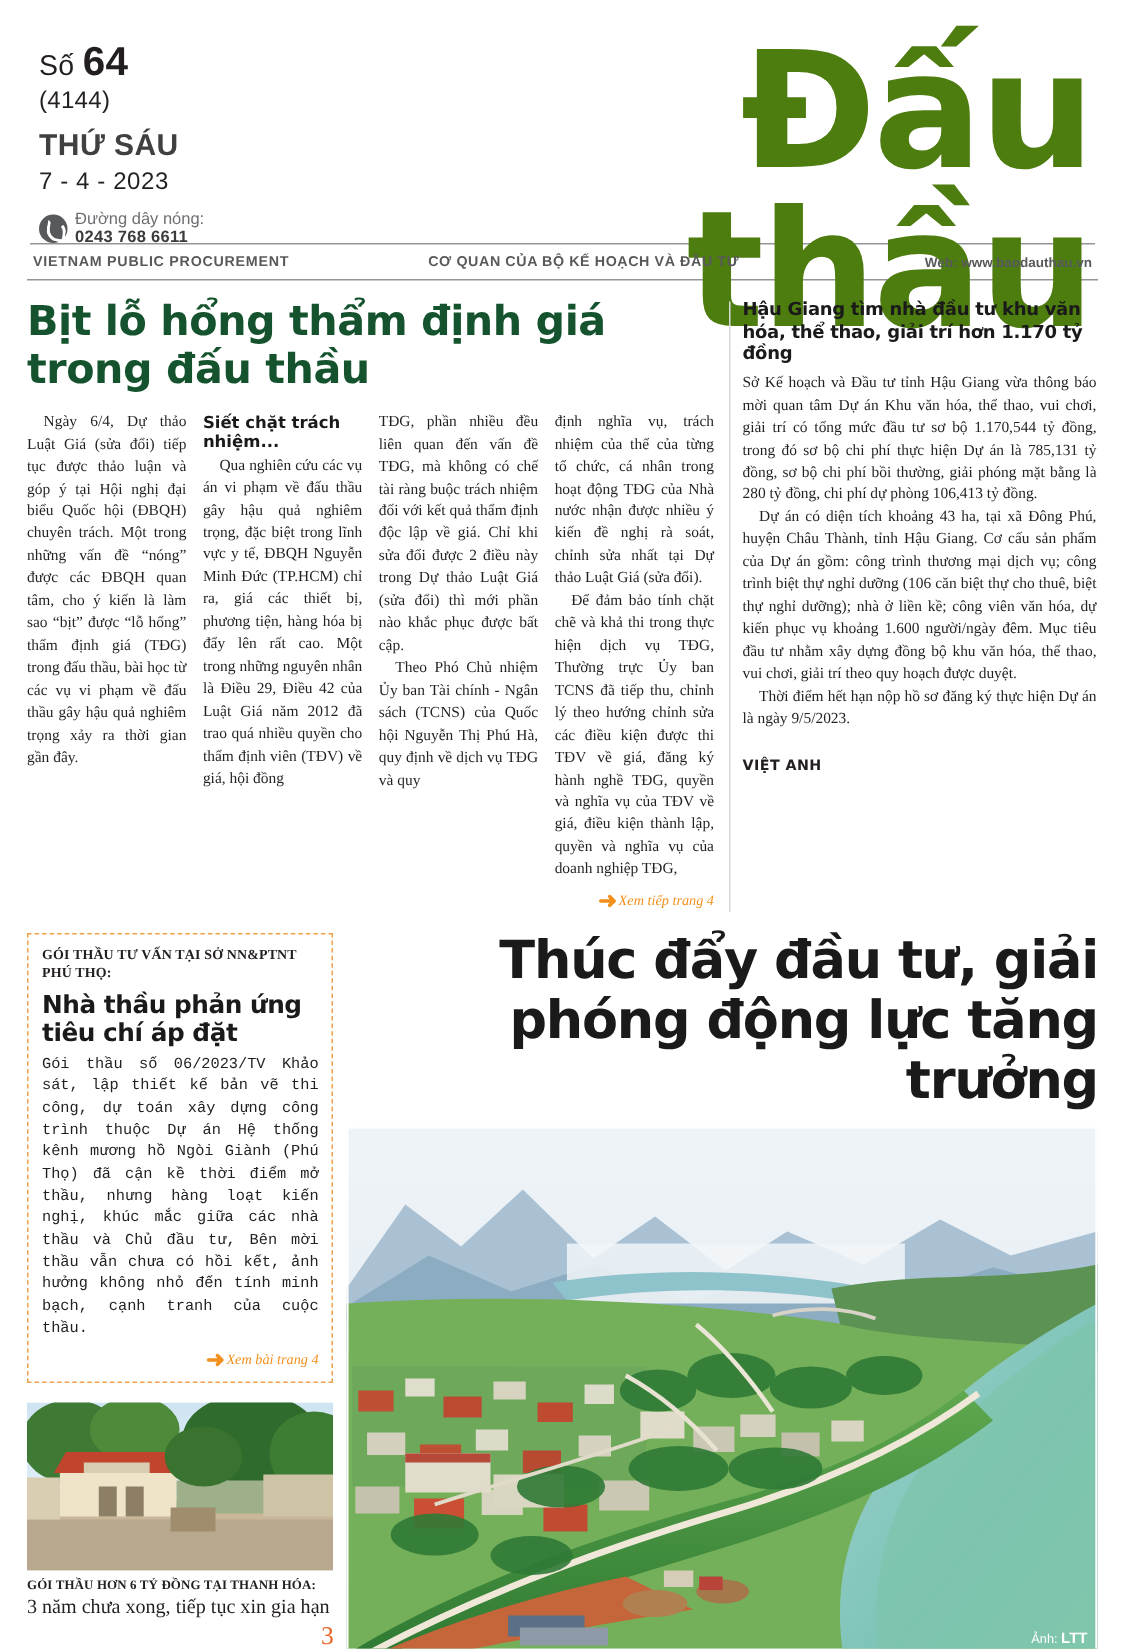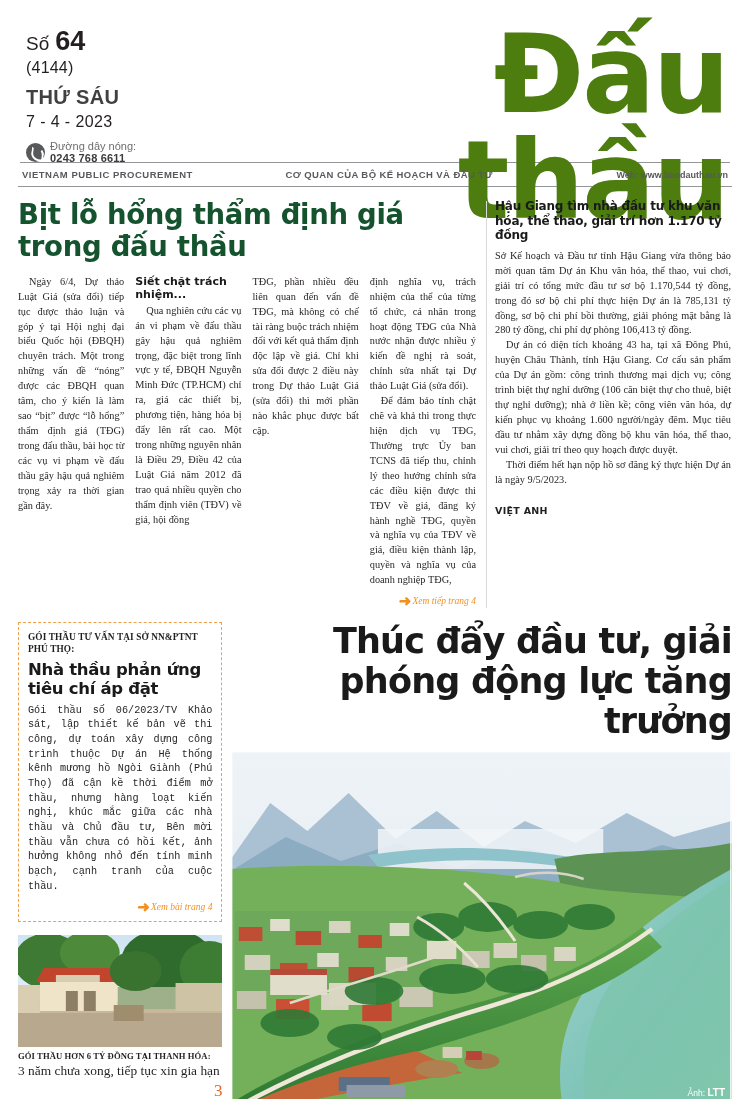--- a/index.html
+++ b/index.html
@@ -150,20 +150,21 @@
         </div>
         <div class="col">
           <div class="subhead">Siết chặt trách nhiệm...</div>
           <div class="body-txt">
             <p>Qua nghiên cứu các vụ án vi phạm về đấu thầu gây hậu quả nghiêm trọng, đặc biệt trong lĩnh vực y tế, ĐBQH Nguyễn Minh Đức (TP.HCM) chỉ ra, giá các thiết bị, phương tiện, hàng hóa bị đẩy lên rất cao. Một trong những nguyên nhân là Điều 29, Điều 42 của Luật Giá năm 2012 đã trao quá nhiều quyền cho thẩm định viên (TĐV) về giá, hội đồng</p>
           </div>
         </div>
         <div class="col">
           <div class="body-txt">
             <p class="noind">TĐG, phần nhiều đều liên quan đến vấn đề TĐG, mà không có chế tài ràng buộc trách nhiệm đối với kết quả thẩm định độc lập về giá. Chỉ khi sửa đổi được 2 điều này trong Dự thảo Luật Giá (sửa đổi) thì mới phần nào khắc phục được bất cập.</p>
+            <p>Theo Phó Chủ nhiệm Ủy ban Tài chính - Ngân sách (TCNS) của Quốc hội Nguyễn Thị Phú Hà, quy định về dịch vụ TĐG và quy</p>
           </div>
         </div>
         <div class="col">
           <div class="body-txt">
             <p class="noind">định nghĩa vụ, trách nhiệm của thể của từng tổ chức, cá nhân trong hoạt động TĐG của Nhà nước nhận được nhiều ý kiến đề nghị rà soát, chỉnh sửa nhất tại Dự thảo Luật Giá (sửa đổi).</p>
             <p>Để đảm bảo tính chặt chẽ và khả thi trong thực hiện dịch vụ TĐG, Thường trực Ủy ban TCNS đã tiếp thu, chỉnh lý theo hướng chỉnh sửa các điều kiện được thi TĐV về giá, đăng ký hành nghề TĐG, quyền và nghĩa vụ của TĐV về giá, điều kiện thành lập, quyền và nghĩa vụ của doanh nghiệp TĐG,</p>
           </div>
           <div class="jump">
             <span class="jump-arrow">➜</span>
             <span class="jump-txt">Xem tiếp trang 4</span>

